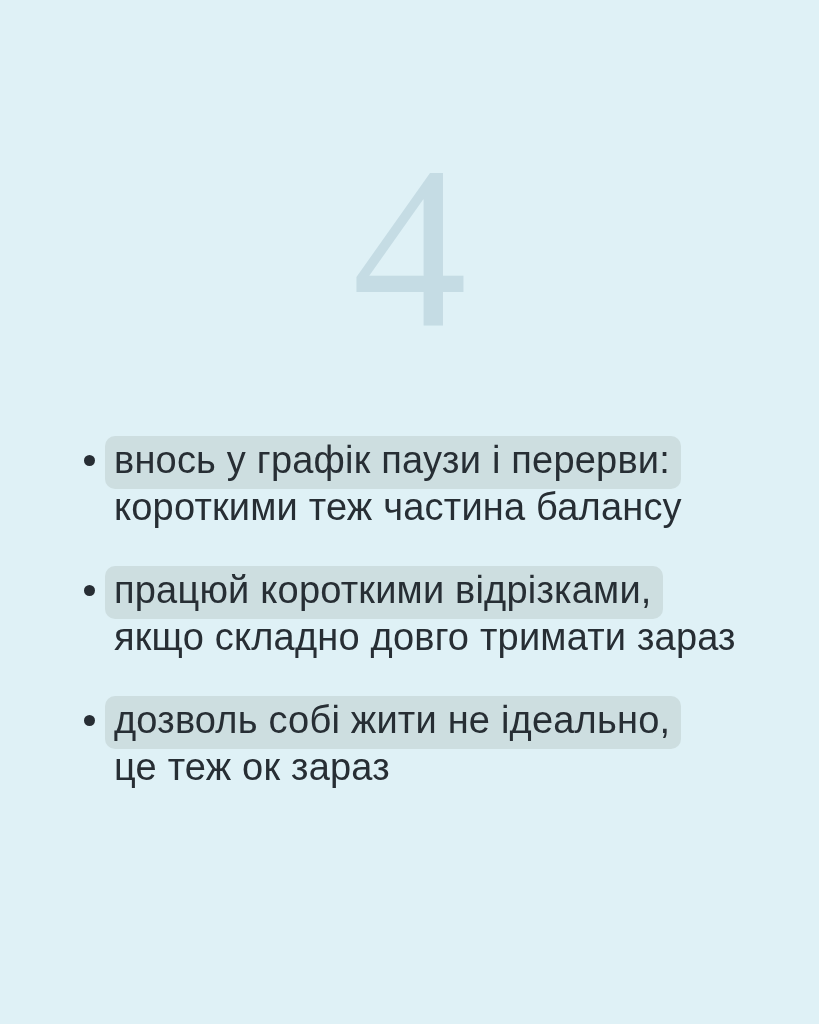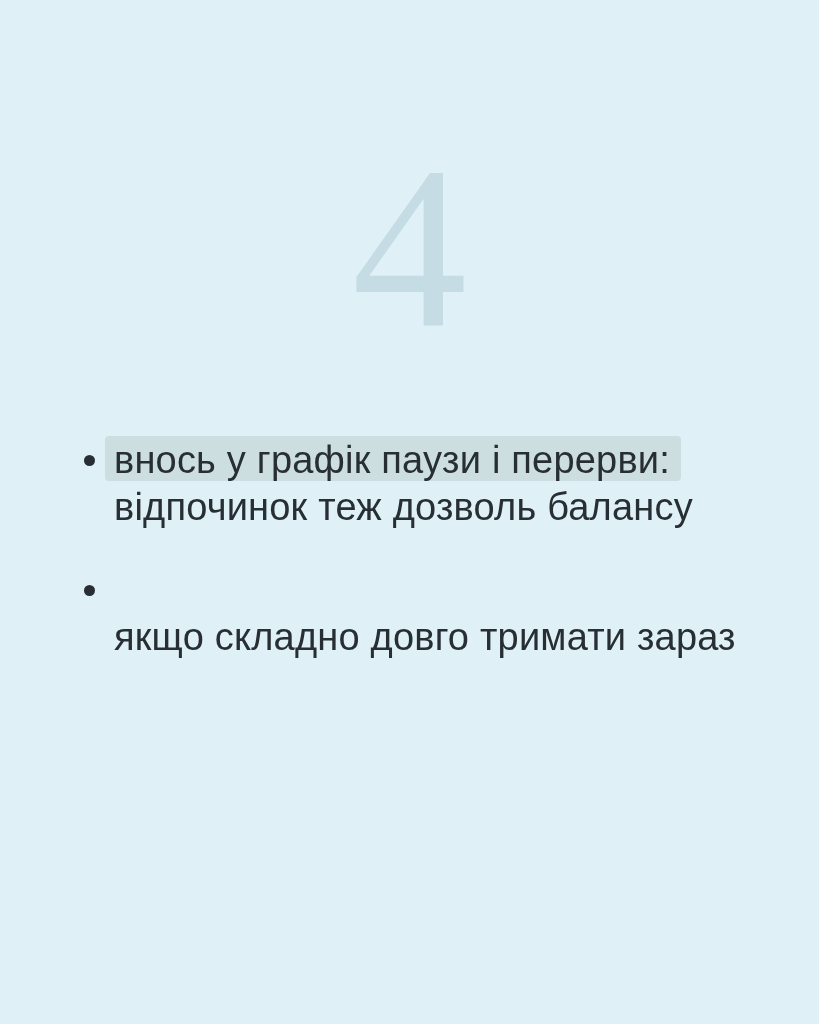--- a/index.html
+++ b/index.html
@@ -53,46 +53,53 @@
     margin-right: 19px;
   }
   .bullet-text {
     font-size: 38px;
     line-height: 47px;
     letter-spacing: 0.2px;
   }
   .hl {
     background: #cddee0;
     margin-left: -9px;
-    padding: 3px 11px 0 9px;
-    border-radius: 4px;
+    padding: 3px 11px 8px 9px;
+    border-radius: 10px;
     box-decoration-break: clone;
   }
 </style>
 </head>
 <body>
 
 <div class="page">
 
   <div class="big-number">4</div>
 
   <ul class="bullet-list">
 
     <li class="bullet-item">
       <span class="bullet-dot"></span>
       <div class="bullet-text">
         <span class="hl">внось у графік паузи і перерви:</span><br>
-        <span>відпочинок теж дозволь балансу</span>
+        <span>короткими теж частина балансу</span>
       </div>
     </li>
 
     <li class="bullet-item">
       <span class="bullet-dot"></span>
       <div class="bullet-text">
-        <br>
+        <span class="hl">працюй короткими відрізками,</span><br>
         <span>якщо складно довго тримати зараз</span>
       </div>
     </li>
 
+    <li class="bullet-item">
+      <span class="bullet-dot"></span>
+      <div class="bullet-text">
+        <span class="hl">дозволь собі жити не ідеально,</span><br>
+        <span>це теж ок зараз</span>
+      </div>
+    </li>
 
   </ul>
 
 </div>
 
 </body></html>

